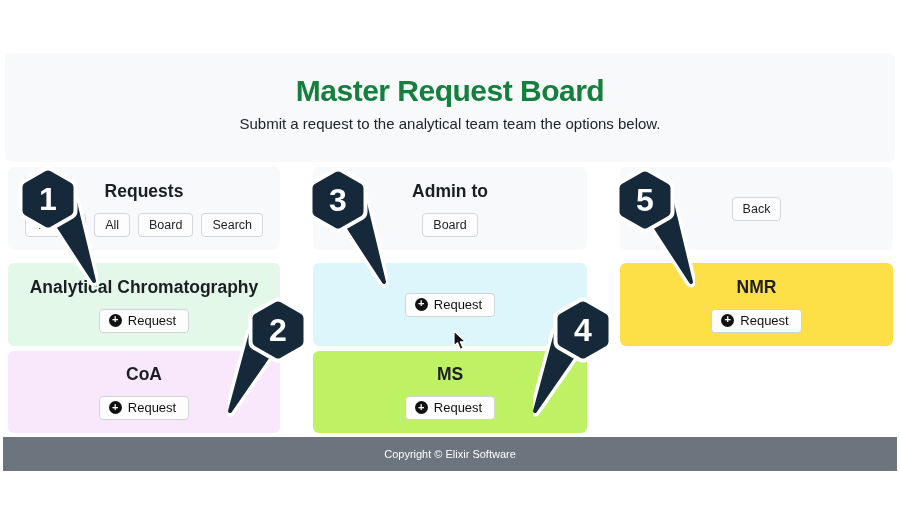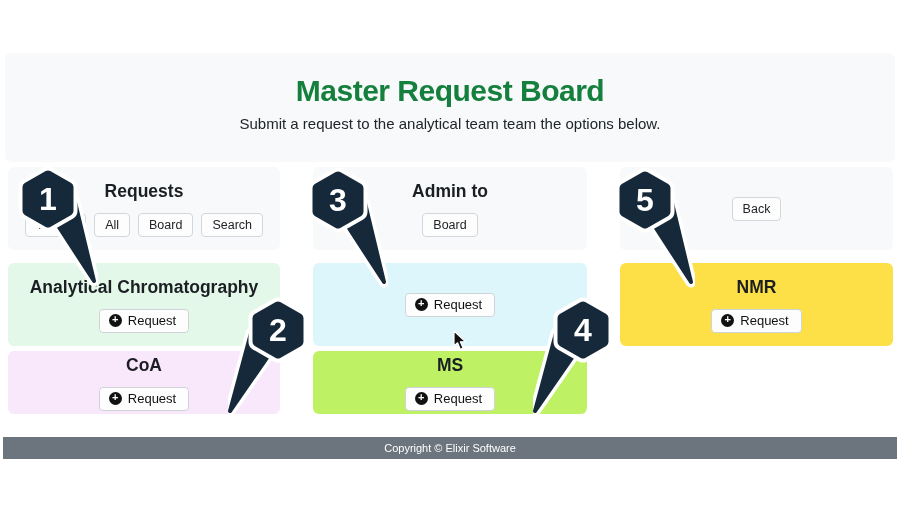--- a/index.html
+++ b/index.html
@@ -23,21 +23,21 @@
   .card{
     position:absolute;border-radius:6px;
     display:flex;flex-direction:column;align-items:center;justify-content:center;
     gap:11px;
   }
   .col-l{left:8px;width:272px;}
   .col-m{left:313px;width:274px;}
   .col-r{left:620px;width:273px;}
   .row-1{top:167px;height:83px;background:#f8f9fa;}
   .row-2{top:263px;height:83px;}
-  .row-3{top:351px;height:63px;}
+  .row-3{top:351px;height:82px;}
   .bg-green{background:#e3f8e9;}
   .bg-cyan{background:#ddf6fb;}
   .bg-pink{background:#fde047;}
   .bg-lavender{background:#f9e7fc;}
   .bg-cream{background:#bef264;}
   .card-title{font-size:17.5px;font-weight:700;color:#1b1f23;}
   .chip-row{display:flex;gap:8px;}
   .chip{
     background:#fdfdfd;border:1px solid #d3d7db;border-radius:4px;
     font-family:"Liberation Sans",sans-serif;
@@ -49,21 +49,21 @@
     font-size:13px;color:#111;padding:3px 12px 4px 9px;cursor:pointer;
     display:inline-flex;align-items:center;gap:6px;
   }
   .plus-icon{
     display:inline-flex;align-items:center;justify-content:center;
     width:13px;height:13px;border-radius:50%;background:#111;color:#fff;
     font-size:11px;font-weight:700;line-height:1;padding-bottom:1px;box-sizing:border-box;
   }
   
   .footer{
-    position:absolute;left:3px;right:3px;top:437px;height:22px;
+    position:absolute;left:3px;right:3px;top:437px;height:34px;
     background:#6c757d;color:#ffffff;font-size:11px;
     display:flex;align-items:center;justify-content:center;
   }
   
   .badge{position:absolute;z-index:10;pointer-events:none;}
   .tail-outline{fill:#16293a;stroke:#ffffff;stroke-width:11;stroke-linejoin:round;}
   .tail-fill{fill:#16293a;stroke:#16293a;stroke-width:4;stroke-linejoin:round;}
   .hex-outline{fill:none;stroke:#ffffff;stroke-width:17;stroke-linejoin:round;}
   .hex-fill{fill:#16293a;stroke:#16293a;stroke-width:9;stroke-linejoin:round;}
   .badge text{

